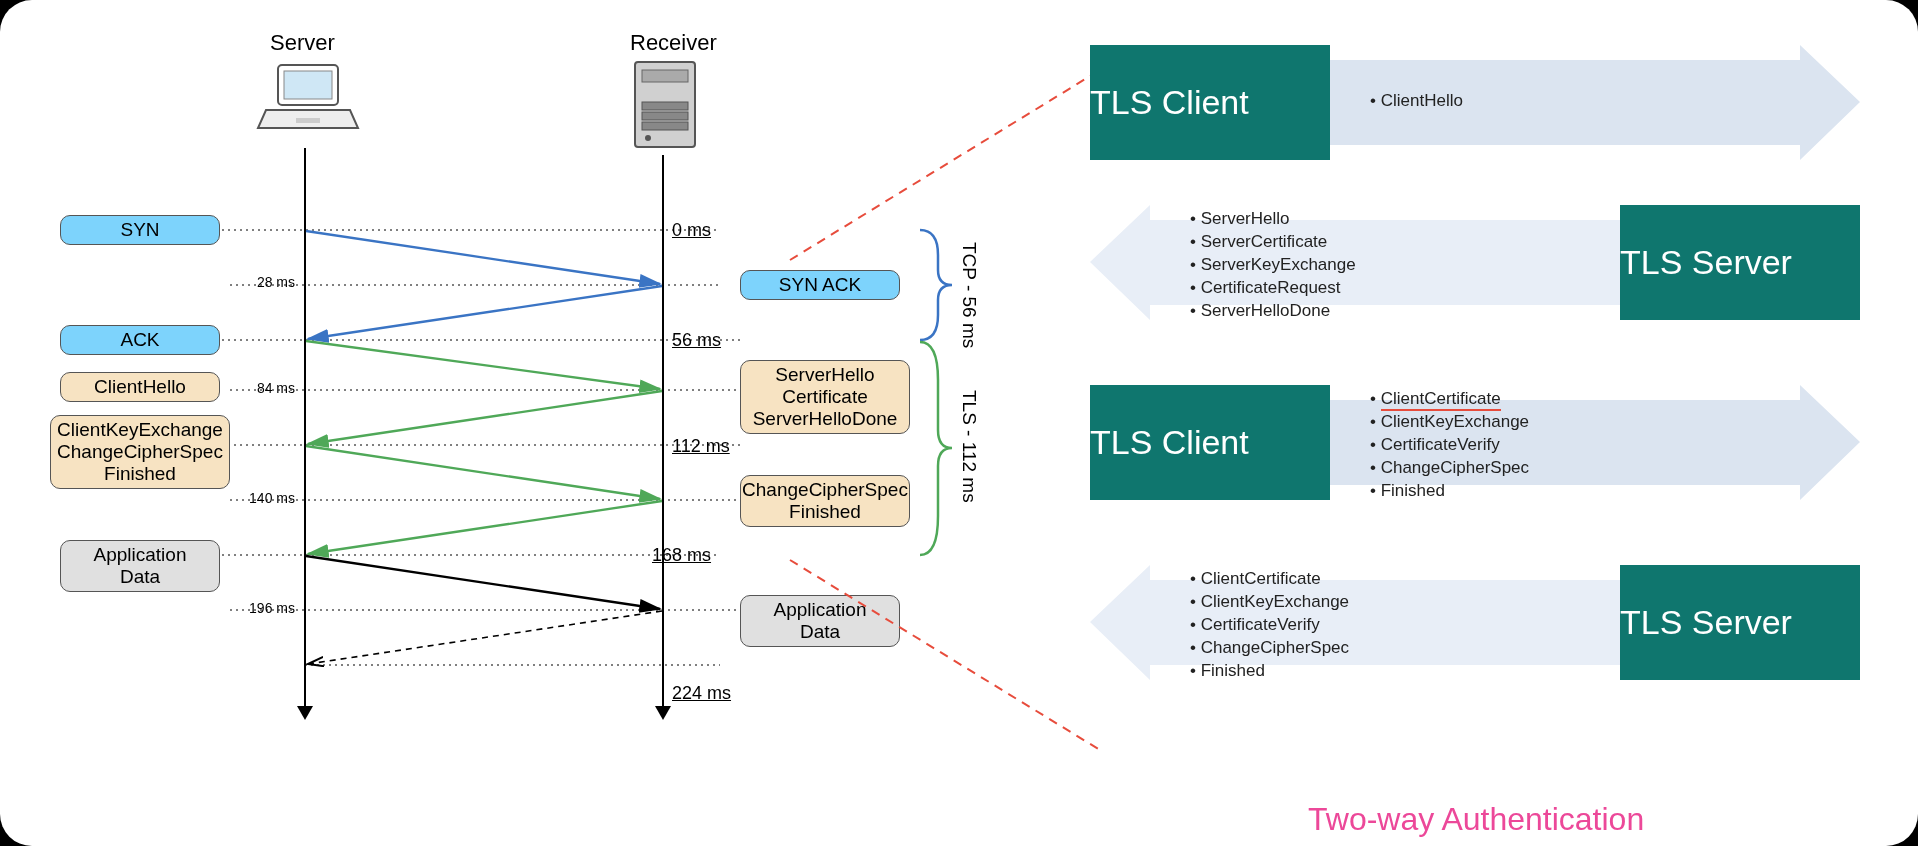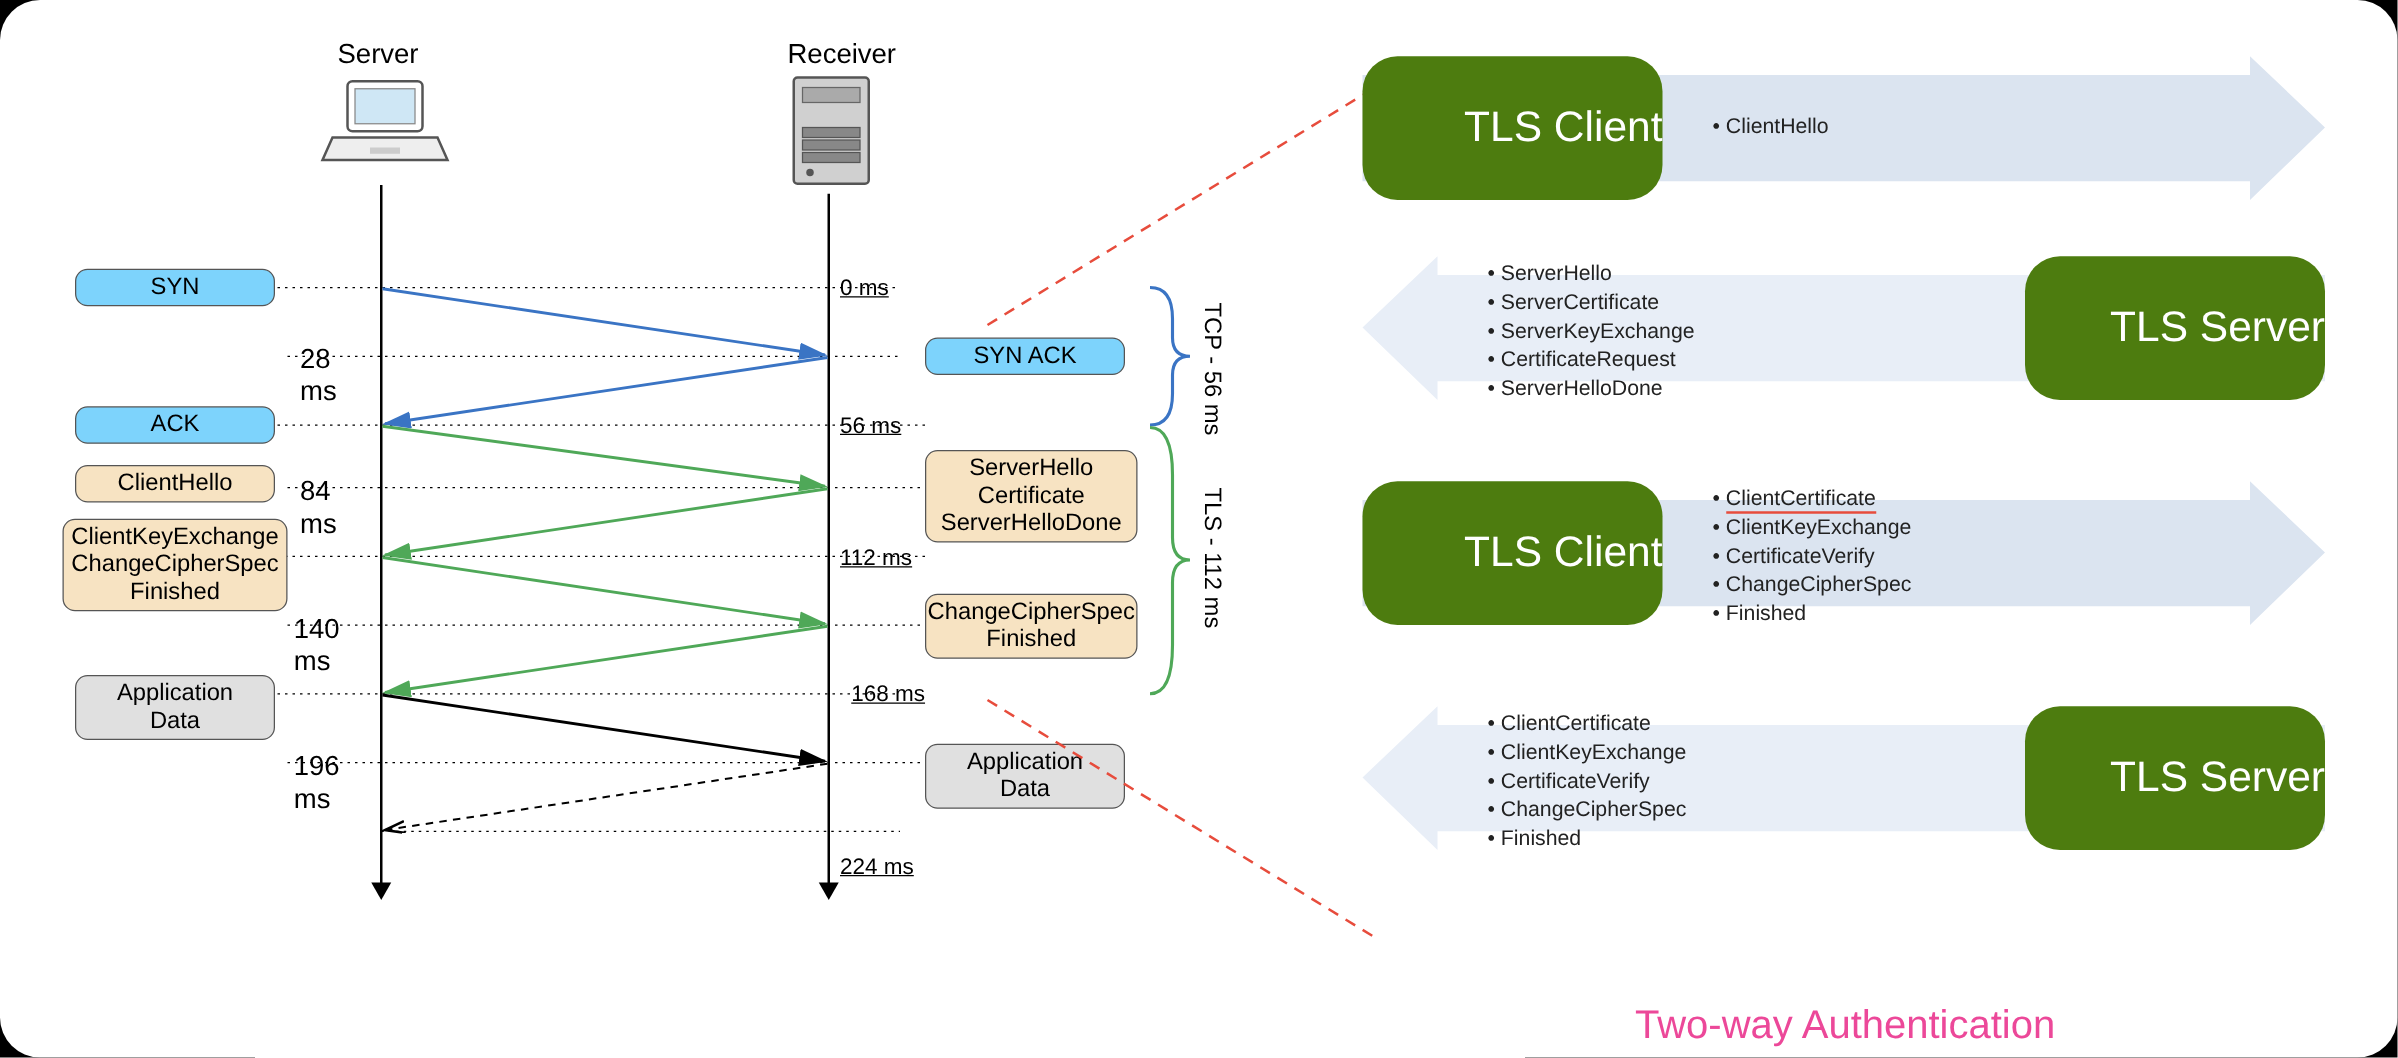--- a/index.html
+++ b/index.html
@@ -13,29 +13,29 @@
   
   .seq-header { position: absolute; font-size: 22px; }
   .lifeline { position: absolute; width: 2px; background: #000; }
   .arrowhead-down { position: absolute; width: 0; height: 0; border-left: 8px solid transparent; border-right: 8px solid transparent; border-top: 14px solid #000; }
 
   .msg-box { position: absolute; border-radius: 10px; border: 1px solid #555; font-size: 19px; text-align: center; display: flex; flex-direction: column; align-items: center; justify-content: center; padding: 3px 10px; line-height: 1.15; }
   .blue-box { background: #7dd3fc; }
   .peach-box { background: #f7e3c2; }
   .grey-box { background: #e0e0e0; }
 
-  .timelabel-l { position: absolute; font-size: 22px; }
+  .timelabel-l { position: absolute; font-size: 14px; text-align: right; }
   .timelabel-r { position: absolute; font-size: 18px; text-decoration: underline; }
 
   .bracket-label { position: absolute; font-size: 19px; writing-mode: vertical-rl; text-orientation: mixed; }
 
   
   .flow-row { position: absolute; width: 770px; height: 115px; }
   .big-arrow-r, .big-arrow-l { position: absolute; width: 770px; height: 115px; }
-  .endpoint-box { position: absolute; background: #4d7c0f; color: #fff; font-size: 34px; display: flex; align-items: center; justify-content: flex-end; width: 240px; height: 115px; border-radius: 28px; }
+  .endpoint-box { position: absolute; background: #0f766e; color: #fff; font-size: 34px; display: flex; align-items: center; justify-content: flex-start; width: 240px; height: 115px; }
   .msg-list { position: absolute; font-size: 17px; color: #222; line-height: 1.35; }
   .msg-list li { list-style: none; }
   .msg-list li::before { content: "• "; }
   .underline-red { border-bottom: 2px solid #e74c3c; padding-bottom: 1px; }
 
   svg { position: absolute; overflow: visible; }
 </style>
 </head>
 <body>
 
@@ -142,21 +142,21 @@
       </div>
 
     <span class="timelabel-l" style="left:200px; top:254px; width:55px;">28 ms</span>
     <span class="timelabel-l" style="left:200px; top:360px; width:55px;">84 ms</span>
     <span class="timelabel-l" style="left:195px; top:470px; width:60px;">140 ms</span>
     <span class="timelabel-l" style="left:195px; top:580px; width:60px;">196 ms</span>
 
     <span class="timelabel-r" style="left:632px; top:200px;">0 ms</span>
     <span class="timelabel-r" style="left:632px; top:310px;">56 ms</span>
     <span class="timelabel-r" style="left:632px; top:416px;">112 ms</span>
-    <span class="timelabel-r" style="left:641px; top:525px;text-align:center;">168 ms</span>
+    <span class="timelabel-r" style="left:612px; top:525px;text-align:center;">168 ms</span>
     <span class="timelabel-r" style="left:632px; top:636px;margin-top:27px;">224 ms</span>
 
     <span class="bracket-label" style="left:918px; top:222px;">TCP - 56 ms</span>
     <span class="bracket-label" style="left:918px; top:370px;">TLS - 112 ms</span>
   </div>
 
   <svg style="left:0; top:0; width:1918px; height:846px;">
     <line x1="790" y1="260" x2="1100" y2="70" stroke="#e74c3c" stroke-width="2" stroke-dasharray="9 7"></line>
     <line x1="790" y1="560" x2="1100" y2="750" stroke="#e74c3c" stroke-width="2" stroke-dasharray="9 7"></line>
   </svg>

